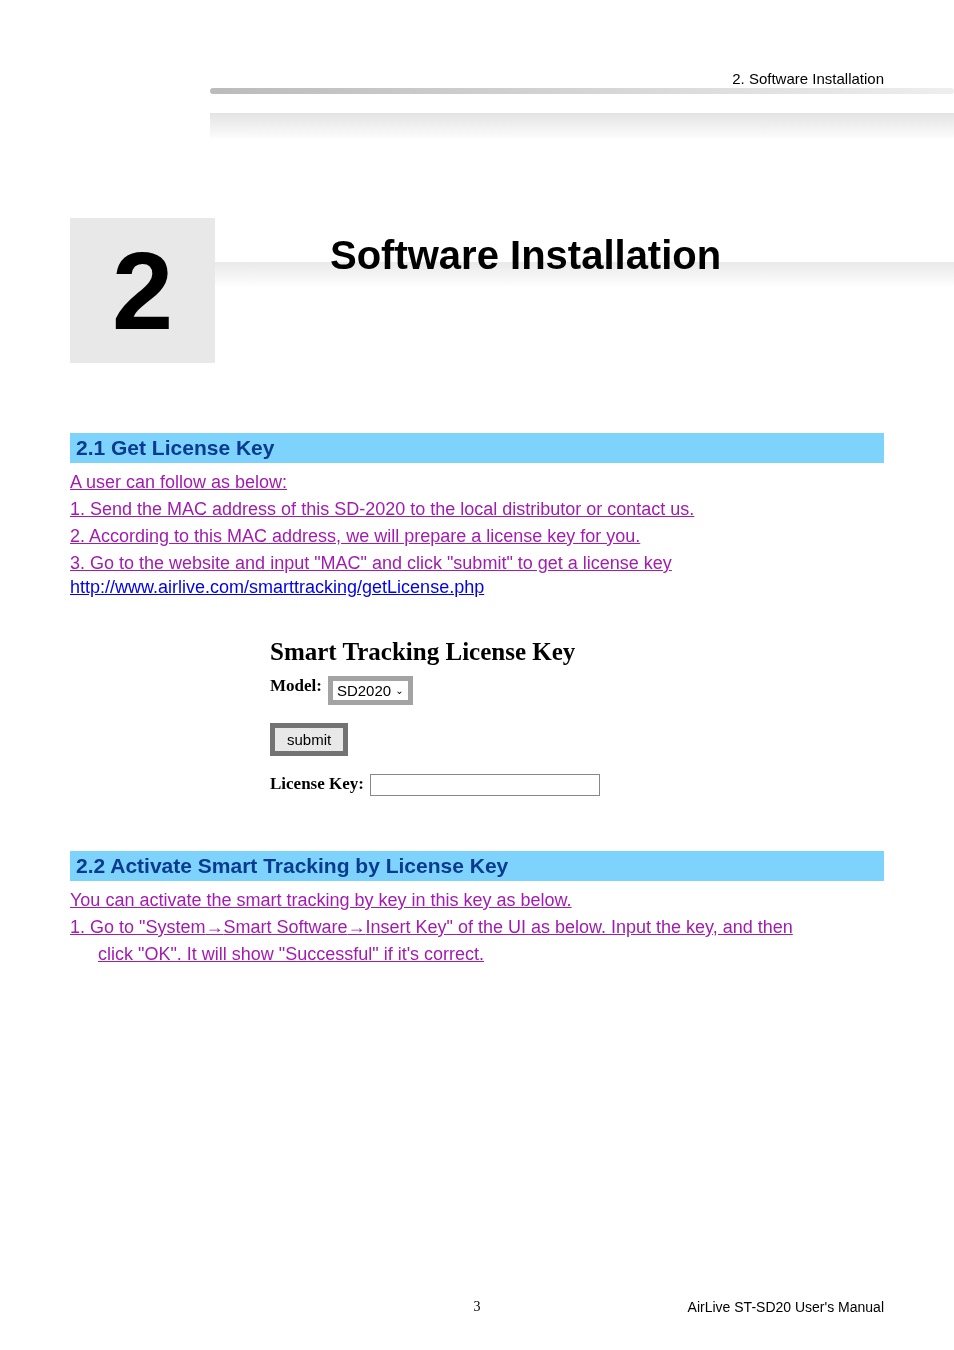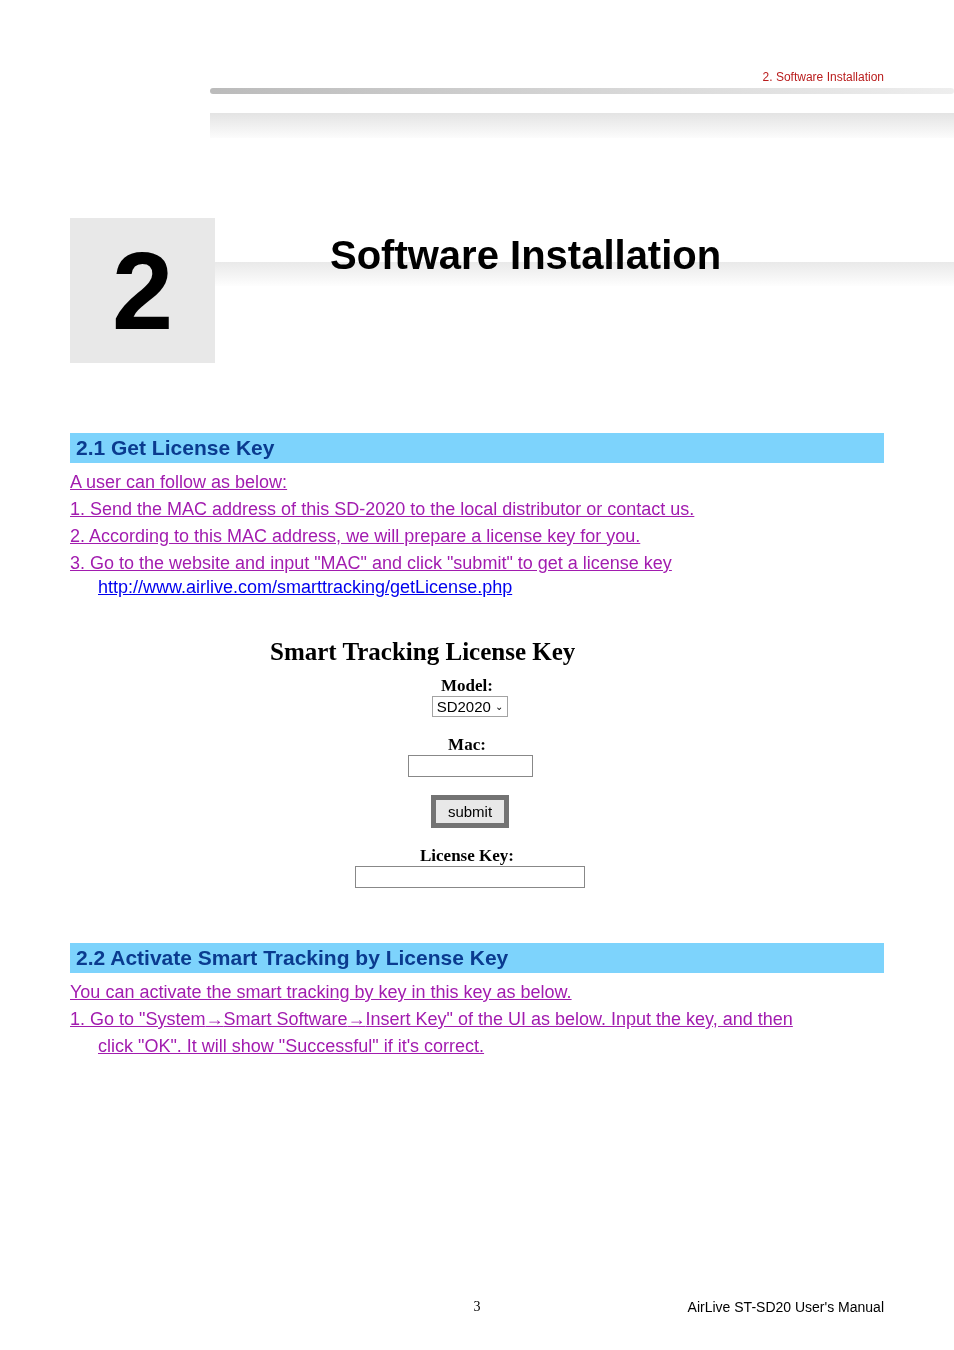--- a/index.html
+++ b/index.html
@@ -19,22 +19,22 @@
     }
     .logo {
       position: absolute;
       left: 0;
       top: -8px;
     }
     .breadcrumb {
       position: absolute;
       right: 0;
       top: 12px;
-      font-size: 12px;
-      color: #b91c1c;
+      font-size: 15px;
+      color: #000000;
     }
     .header-bar {
       position: absolute;
       left: 140px;
       right: -70px;
       top: 30px;
       height: 6px;
       background: linear-gradient(to right, #bbb, #eee);
       border-radius: 3px;
     }
@@ -98,49 +98,46 @@
     .body-text {
       font-size: 18px;
       line-height: 1.5;
       color: #a21caf;
       text-decoration: underline;
     }
     .link {
       color: #0000ee;
       text-decoration: underline;
       font-size: 18px;
-      margin-left: 28px;
     }
     .form-figure {
       margin-top: 40px;
       margin-left: 200px;
       width: 400px;
     }
     .form-title {
       font-family: "Times New Roman", serif;
       font-size: 25px;
       font-weight: bold;
       margin-bottom: 10px;
     }
     .form-row {
       margin-bottom: 18px;
       display: flex;
-      align-items: center;
-      flex-direction: column;
     }
     .form-label {
       font-family: "Times New Roman", serif;
       font-weight: bold;
       font-size: 17px;
       margin-right: 6px;
     }
     .select-box {
       display: inline-flex;
       align-items: center;
-      border: 1px solid #a3a3a3;
+      border: 5px solid #a3a3a3;
       background: #fff;
       font-size: 15px;
       padding: 1px 4px;
       font-family: Arial, sans-serif;
     }
     .select-caret {
       margin-left: 4px;
       font-size: 10px;
     }
     .text-input {
@@ -210,24 +207,20 @@
   <div class="form-figure">
     <div class="form-title">Smart Tracking License Key</div>
     <div class="form-row">
       <span class="form-label">Model:</span>
       <span class="select-box">
         <span>SD2020</span>
         <span class="select-caret">⌄</span>
       </span>
     </div>
     <div class="form-row">
-      <span class="form-label">Mac:</span>
-      <span class="text-input"></span>
-    </div>
-    <div class="form-row">
       <button class="submit-btn">submit</button>
     </div>
     <div class="form-row">
       <span class="form-label">License Key:</span>
       <span class="license-key-input"></span>
     </div>
   </div>
 
   <div class="section-heading h22">2.2 Activate Smart Tracking by License Key</div>
   <div class="body-text">You can activate the smart tracking by key in this key as below.</div>

